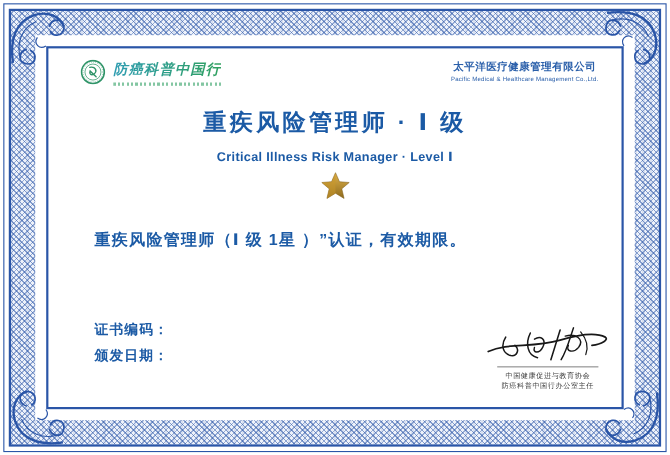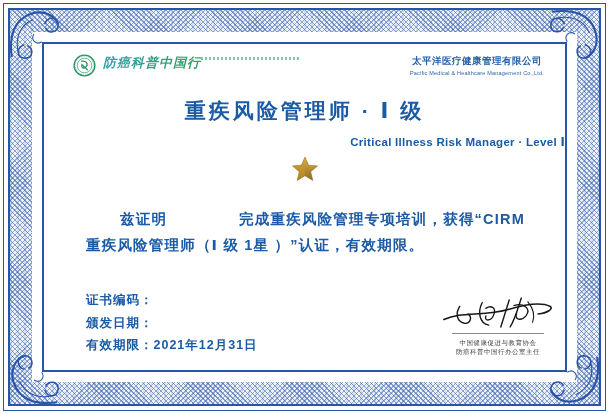--- a/index.html
+++ b/index.html
@@ -23,36 +23,36 @@
   .corner.tl{top:5px;left:5px;}
   .corner.tr{top:5px;right:5px;transform:rotate(90deg);}
   .corner.br{bottom:5px;right:5px;transform:rotate(180deg);}
   .corner.bl{bottom:5px;left:5px;transform:rotate(270deg);}
 
   
   .content{position:absolute;inset:44px;}
 
   .logo{position:absolute;left:29px;top:10px;display:flex;align-items:flex-start;gap:7px;}
   .logo-emblem{width:23px;height:23px;flex:0 0 auto;}
-  .logo-textcol{display:flex;flex-direction:row;}
+  .logo-textcol{display:flex;flex-direction:column;}
   .logo-name{
     font-size:13px;font-weight:bold;font-style:italic;letter-spacing:1px;
     background:linear-gradient(90deg,#2f9db2,#2fa05e);
     -webkit-background-clip:text;background-clip:text;color:transparent;
   }
   .logo-tagline{width:98px;height:3px;margin-top:3px;
     background:repeating-linear-gradient(90deg,#6ebc92 0 2px, rgba(255,255,255,0) 2px 4px);opacity:.85;}
 
   .company{position:absolute;right:21px;top:11px;text-align:center;color:#2a5faa;}
   .company-cn{font-size:9.5px;font-weight:bold;letter-spacing:.5px;}
   .company-en{font-size:5.5px;margin-top:1.5px;letter-spacing:.2px;}
 
   .title{position:absolute;left:0;right:0;top:53px;text-align:center;
     font-size:21px;font-weight:bold;color:#1b5aa5;letter-spacing:3px;}
-  .subtitle{position:absolute;left:0;right:0;top:91px;text-align:right;
+  .subtitle{position:absolute;left:0;right:0;top:91px;text-align:center;
     font-size:11.5px;font-weight:bold;color:#1b5aa5;letter-spacing:.3px;}
   .star-row{position:absolute;left:0;right:0;top:112px;display:flex;justify-content:center;}
   .star-row svg{width:26px;height:25px;}
 
   .body-text{position:absolute;left:42px;right:38px;top:162px;
     font-size:14.5px;font-weight:bold;color:#1b5aa5;line-height:26px;letter-spacing:1.2px;}
   .body-line1{padding-left:34px;}
   .name-blank{display:inline-block;width:72px;height:1px;}
 
   .fields{position:absolute;left:42px;top:245px;font-size:12.5px;font-weight:bold;
@@ -143,35 +143,29 @@
             <stop offset="0" stop-color="#dfb249"></stop>
             <stop offset="1" stop-color="#8f6b1d"></stop>
           </linearGradient>
         </defs>
         <polygon points="13,1 16.6,9.2 25.5,9.9 18.7,15.7 20.8,24.4 13,19.7 5.2,24.4 7.3,15.7 0.5,9.9 9.4,9.2" fill="url(#goldg)" stroke="#7e5e19" stroke-width="0.5"></polygon>
         <polygon points="13,1 13,19.7 5.2,24.4 7.3,15.7 0.5,9.9 9.4,9.2" fill="#c9972b" opacity="0.55"></polygon>
       </svg>
     </div>
 
     <div class="body-text">
-      <div class="body-line1">
-        <span>兹证明</span><span class="name-blank"></span><span>完成重疾风险管理专项培训，获得“CIRM</span>
-      </div>
       <div class="body-line2">重疾风险管理师（Ⅰ 级 1星 ）”认证，有效期限。</div>
     </div>
 
     <div class="fields">
       <div class="field-row">
         <span>证书编码：</span><span></span>
       </div>
       <div class="field-row">
         <span>颁发日期：</span><span></span>
-      </div>
-      <div class="field-row">
-        <span>有效期限：</span><span>2021年12月31日</span>
       </div>
     </div>
 
     <div class="sig-block">
       <svg class="sig-svg" viewBox="0 0 120 40" fill="none" stroke="#181818" stroke-linecap="round">
         <path d="M2 27 C22 18 44 24 72 16 C92 10 108 9 116 13 C119.5 15.5 113 20 103 21" stroke-width="1.7"></path>
         <path d="M19 13 C14 21 16 29 24 31 C30 32 33 25 28 21" stroke-width="1.5"></path>
         <path d="M43 9 C38 19 40 31 50 33" stroke-width="1.5"></path>
         <path d="M47 15 C53 11 59 15 55 23 C52 29 45 29 47 23" stroke-width="1.4"></path>
         <path d="M72 6 L63 35" stroke-width="1.5"></path>

